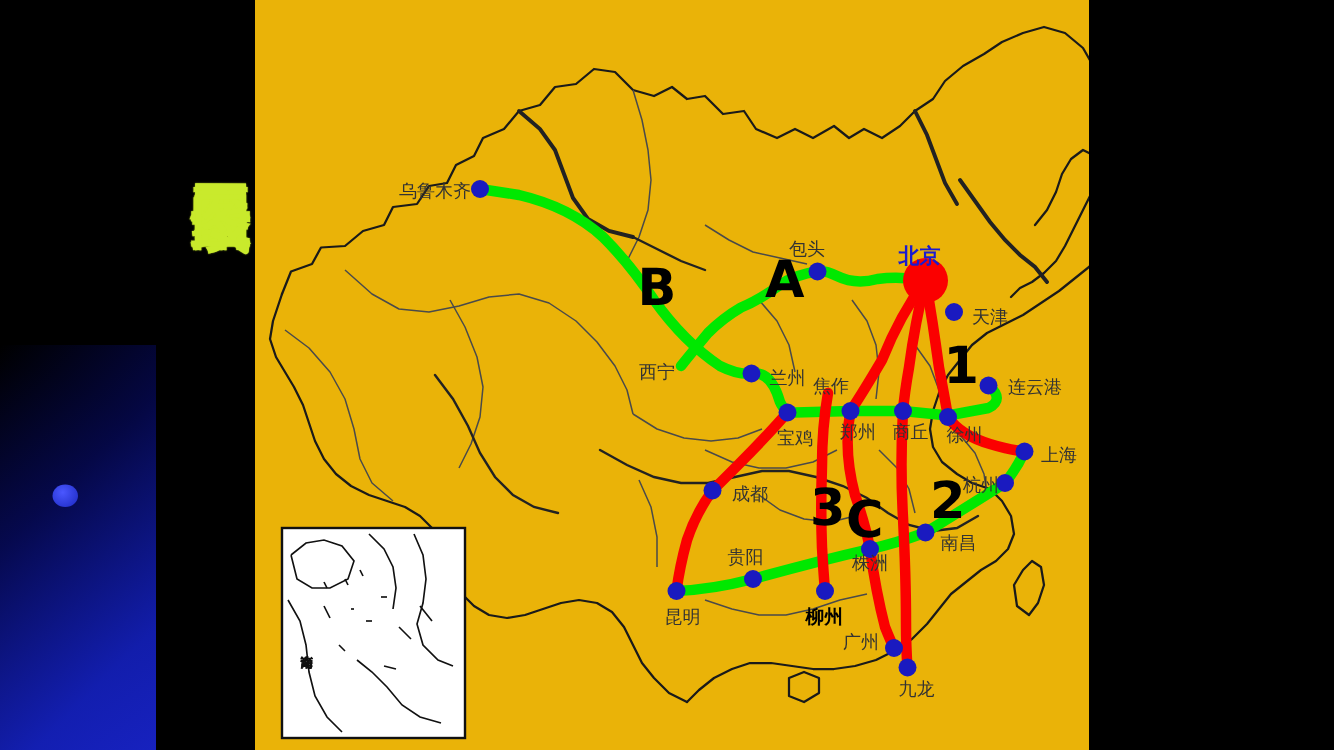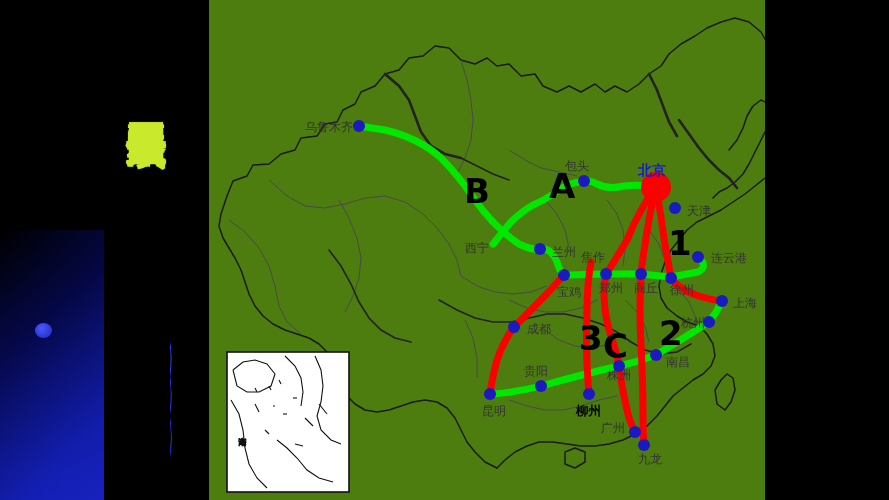--- a/index.html
+++ b/index.html
@@ -36,21 +36,21 @@
     writing-mode:vertical-rl;text-orientation:upright;
     font-family:"DejaVu Sans","Liberation Sans",sans-serif;
     font-size:40px;line-height:1.02;font-weight:700;
     color:#c9ea2c;letter-spacing:1px;
     text-shadow:0 0 1px #c9ea2c;
   }
 
   
   #map{
     position:absolute;left:170px;top:0;width:556px;height:500px;
-    background:#4d7c0f;overflow:hidden;margin-left:39px;
+    background:#eab308;overflow:hidden;
   }
   #map svg{display:block;}
 
   .city-dot{fill:#1a1ac0;}
   .cap-dot{fill:#fb0000;}
   .rail-red{fill:none;stroke:#fb0000;stroke-width:7;stroke-linecap:round;stroke-linejoin:round;}
   .rail-green{fill:none;stroke:#00e800;stroke-width:7;stroke-linecap:round;stroke-linejoin:round;}
   .coast{fill:none;stroke:#1a1a1a;stroke-width:1.5;stroke-linejoin:round;stroke-linecap:round;}
   .prov{fill:none;stroke:#4a4a4a;stroke-width:1;stroke-linejoin:round;}
   .river{fill:none;stroke:#222;stroke-width:2.6;stroke-linecap:round;}

